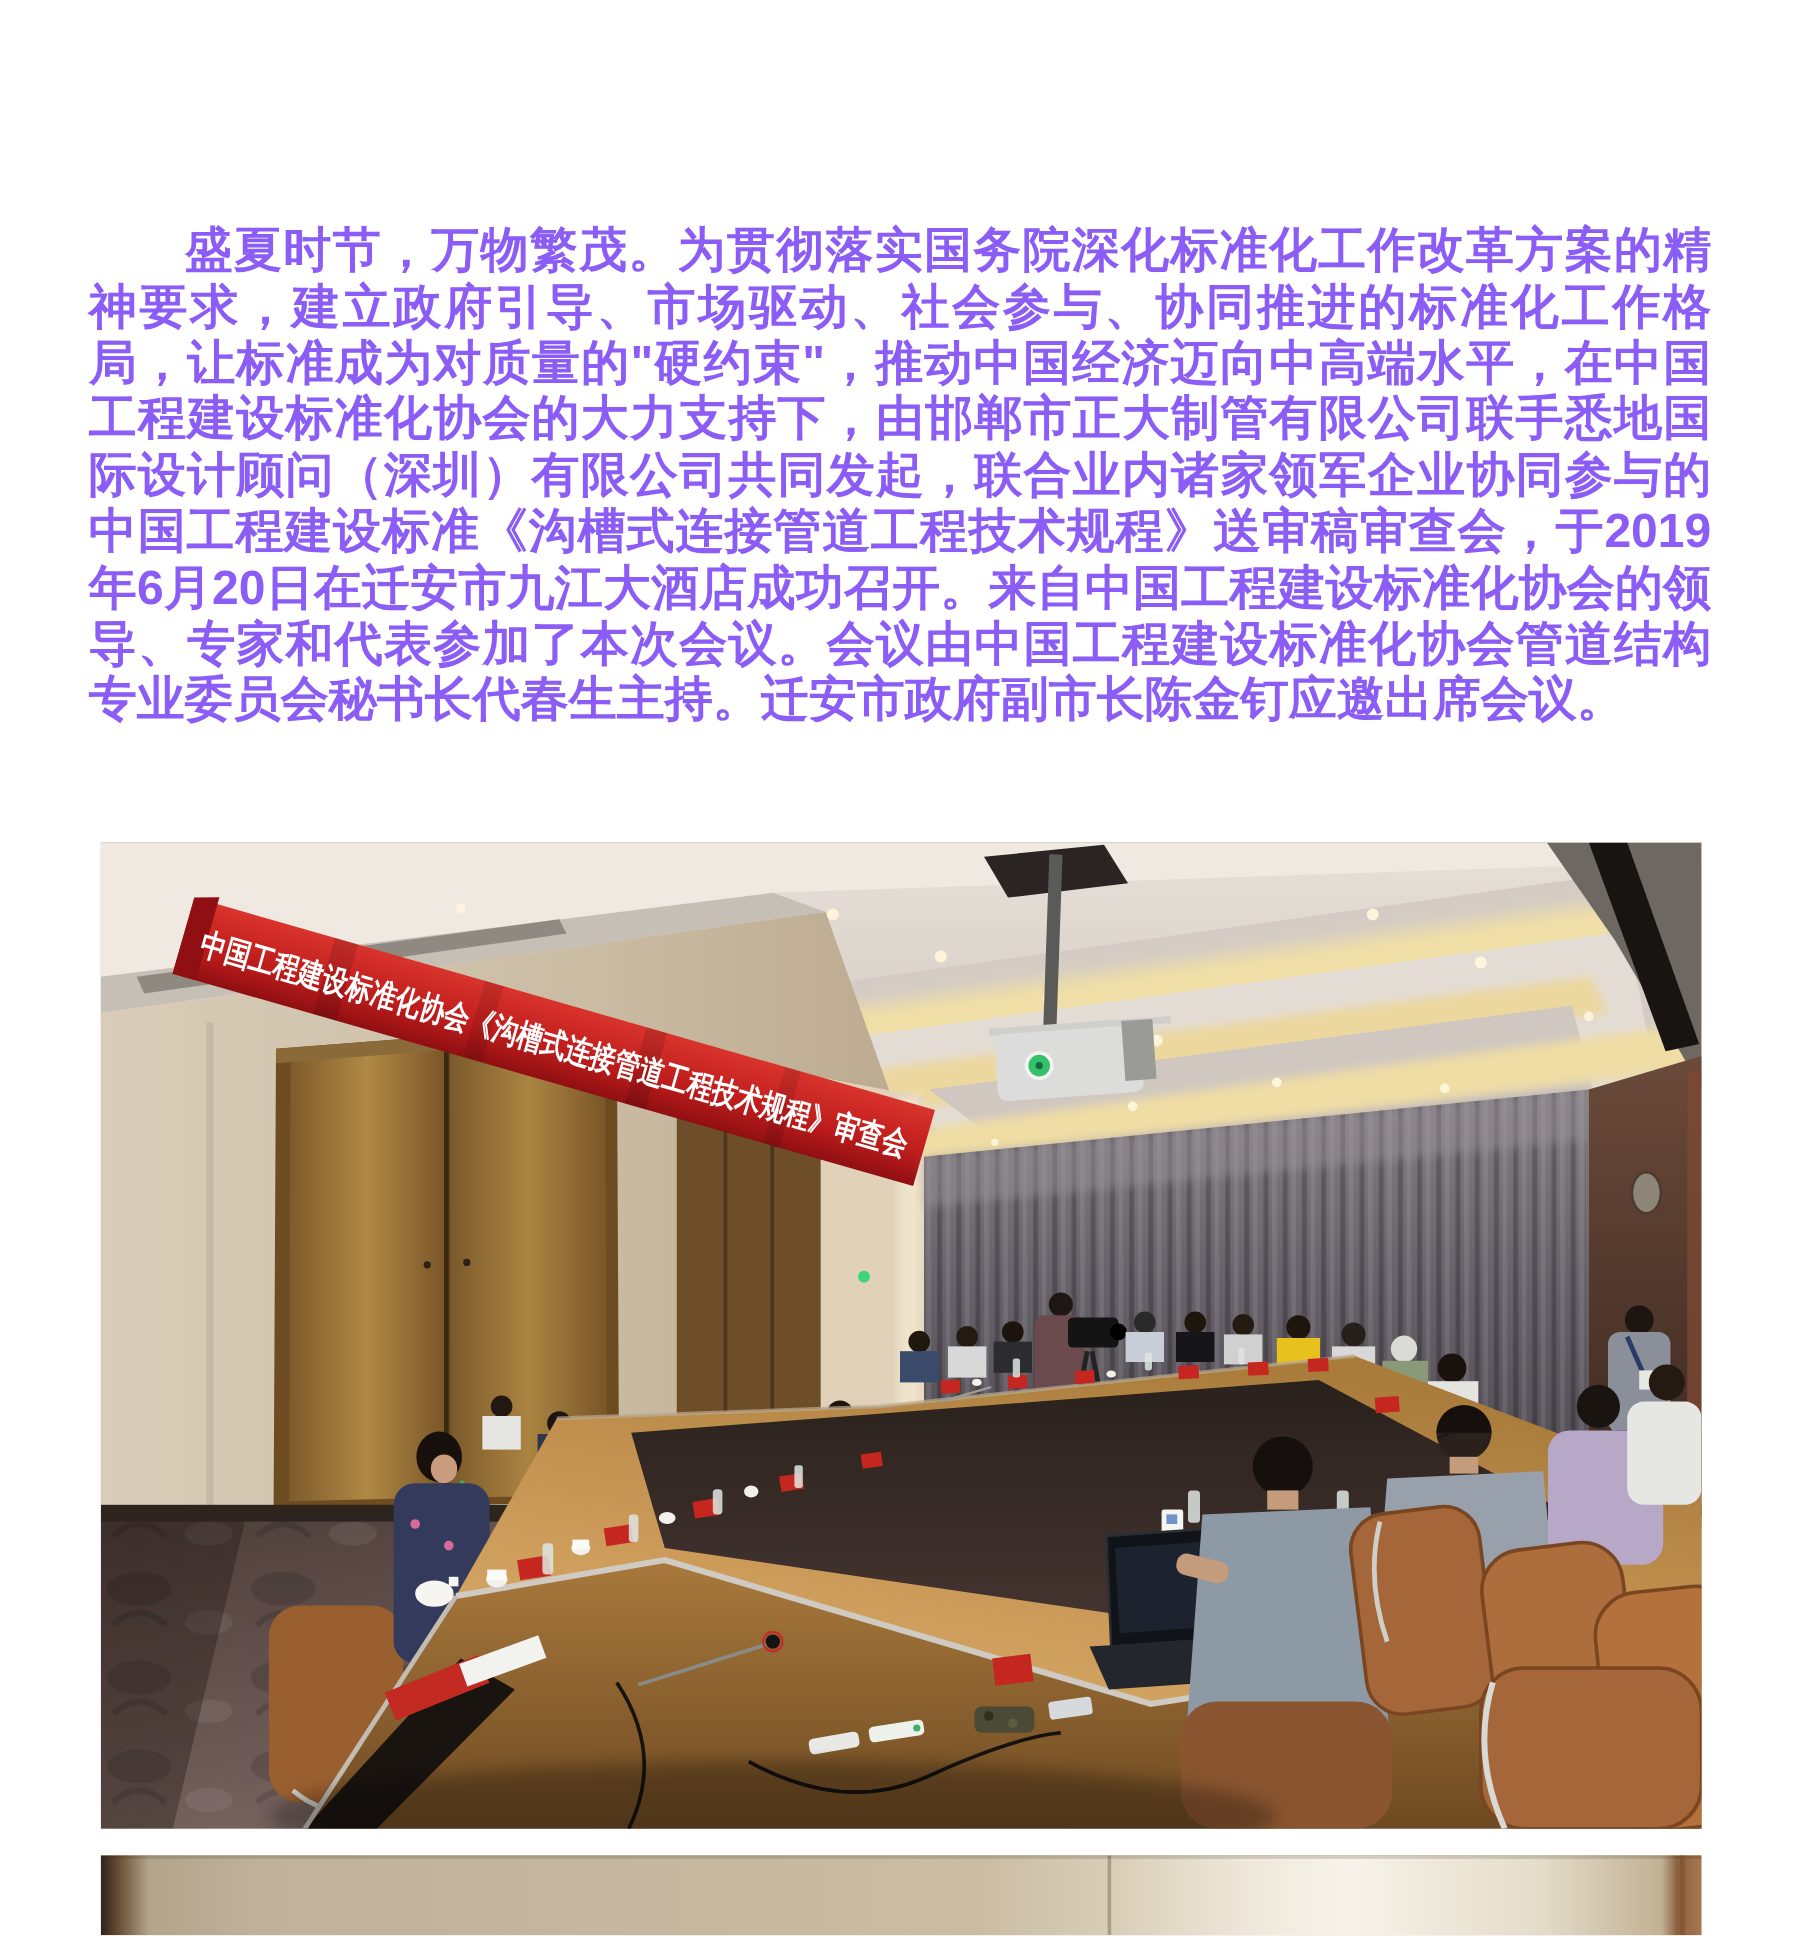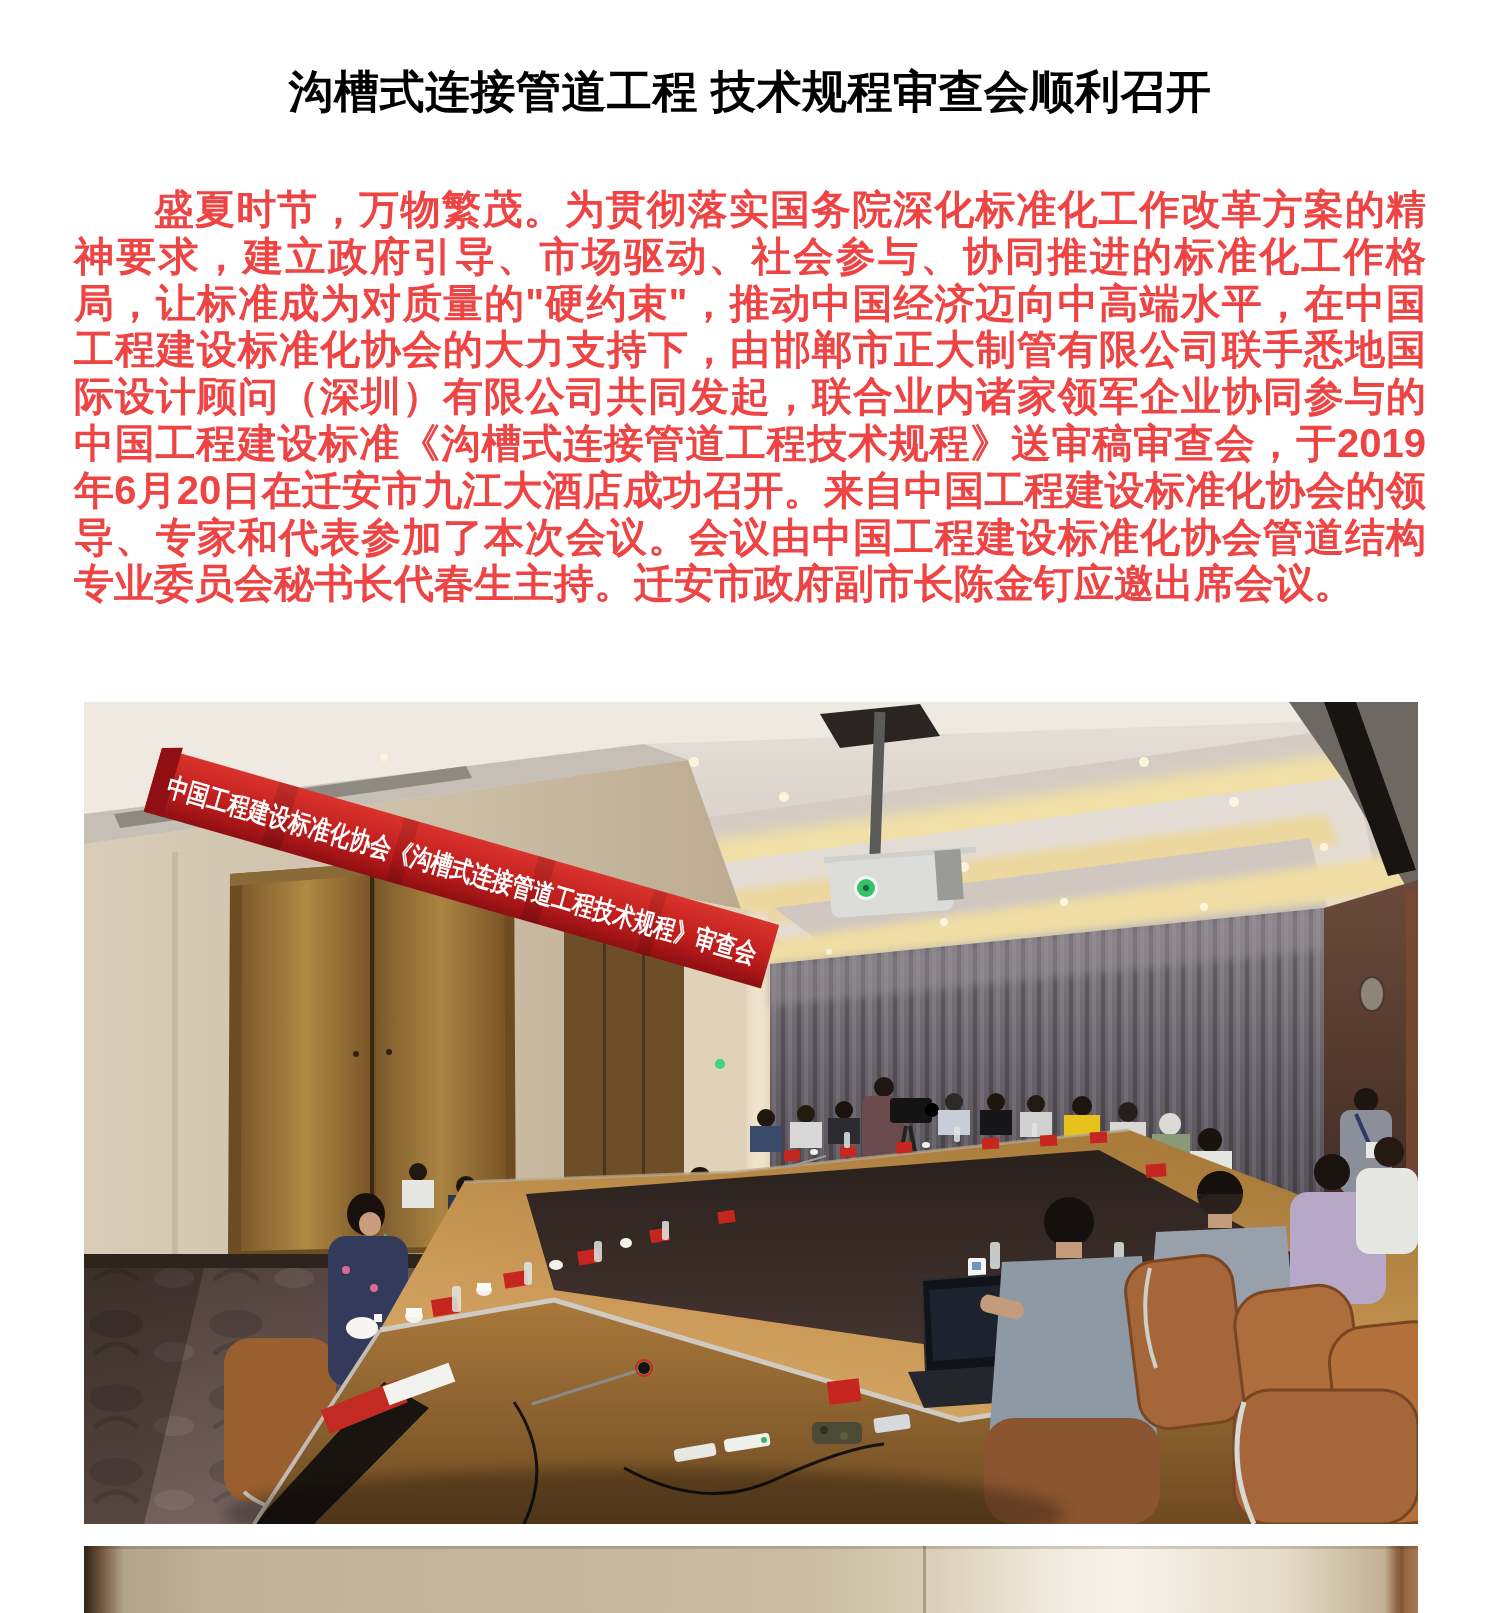--- a/index.html
+++ b/index.html
@@ -1,34 +1,33 @@
 <!DOCTYPE html>
 <html><head>
 <meta charset="utf-8">
 <style>
   html,body{margin:0;padding:0;}
   body{width:1500px;height:1613px;background:#ffffff;font-family:"Liberation Sans",sans-serif;}
   .page{position:relative;width:1500px;height:1613px;overflow:hidden;background:#fff;}
   .article-title{position:absolute;left:0;right:0;top:62px;margin:0;text-align:center;
     font-size:45px;font-weight:900;color:#000;letter-spacing:0.5px;}
   .article-body{position:absolute;left:74px;width:1352px;top:186px;margin:0;
-    font-size:40px;line-height:46.8px;font-weight:700;color:#ef4444;
+    font-size:40px;line-height:46.8px;font-weight:700;color:#8b5cf6;
     text-align:justify;text-indent:2em;word-break:break-all;}
   .photo{position:absolute;left:84px;width:1334px;margin:0;overflow:hidden;background:#b9ab93;}
   .photo-1{top:702px;height:822px;}
   .photo-2{top:1546px;height:67px;}
   .photo svg{display:block;}
   svg text{font-family:"Liberation Sans",sans-serif;}
 </style>
 </head>
 <body>
 
 <main class="page">
 
-  <h1 class="article-title">沟槽式连接管道工程 技术规程审查会顺利召开</h1>
 
   <p class="article-body">盛夏时节，万物繁茂。为贯彻落实国务院深化标准化工作改革方案的精神要求，建立政府引导、市场驱动、社会参与、协同推进的标准化工作格局，让标准成为对质量的"硬约束"，推动中国经济迈向中高端水平，在中国工程建设标准化协会的大力支持下，由邯郸市正大制管有限公司联手悉地国际设计顾问（深圳）有限公司共同发起，联合业内诸家领军企业协同参与的中国工程建设标准《沟槽式连接管道工程技术规程》送审稿审查会，于2019年6月20日在迁安市九江大酒店成功召开。来自中国工程建设标准化协会的领导、专家和代表参加了本次会议。会议由中国工程建设标准化协会管道结构专业委员会秘书长代春生主持。迁安市政府副市长陈金钉应邀出席会议。</p>
 
   <figure class="photo photo-1">
     <svg width="1334" height="822" viewBox="0 0 1334 822">
       <defs>
         <linearGradient id="gCeil" x1="0" y1="0" x2="0" y2="1">
           <stop offset="0" stop-color="#e6e0d8"></stop>
             <stop offset="1" stop-color="#c9c1b8"></stop>
         </linearGradient>

